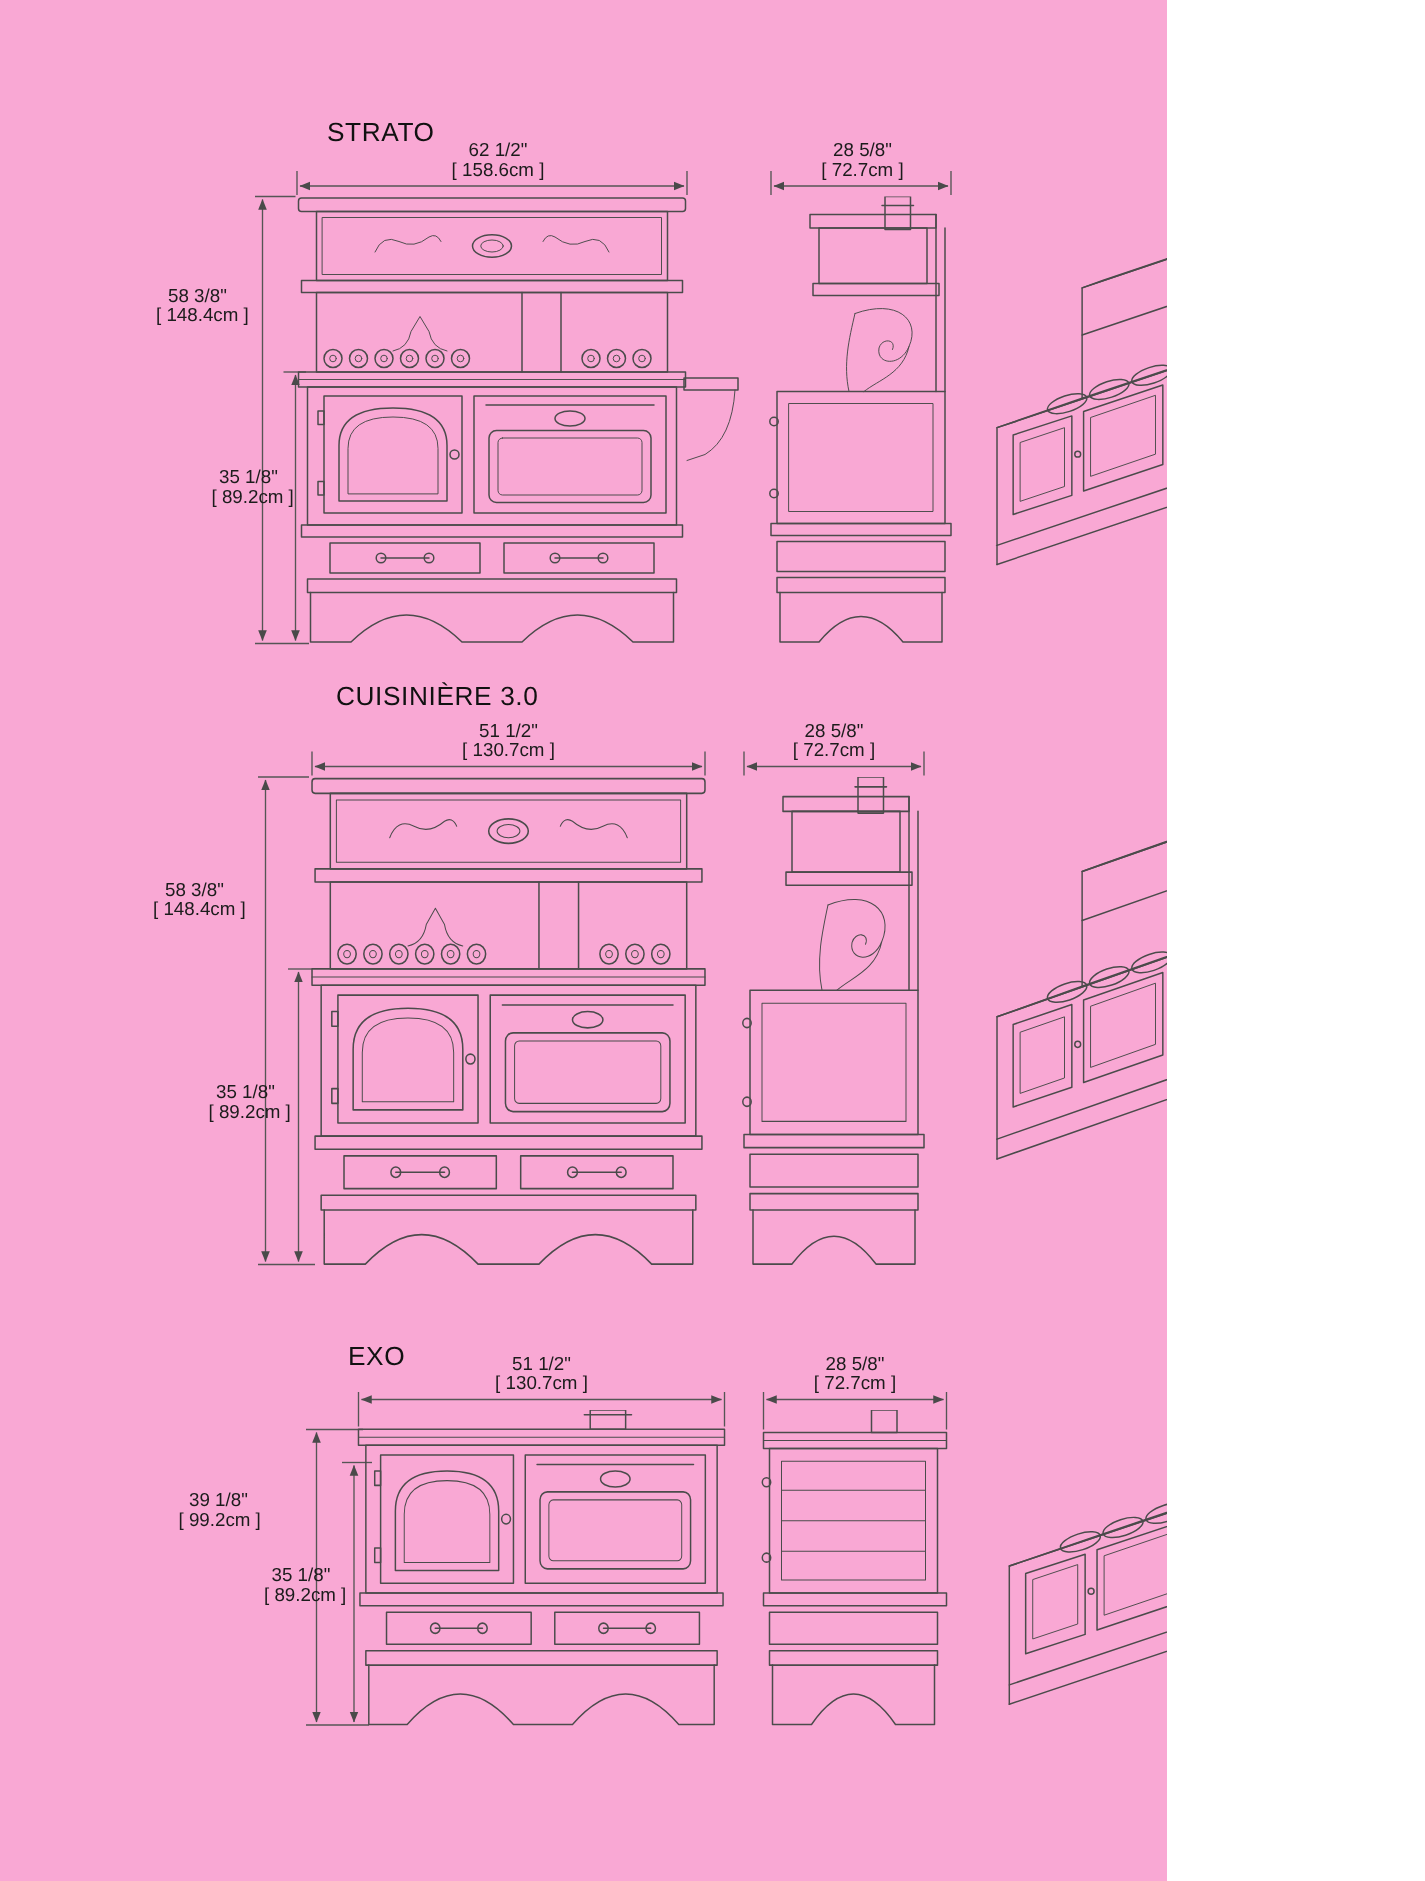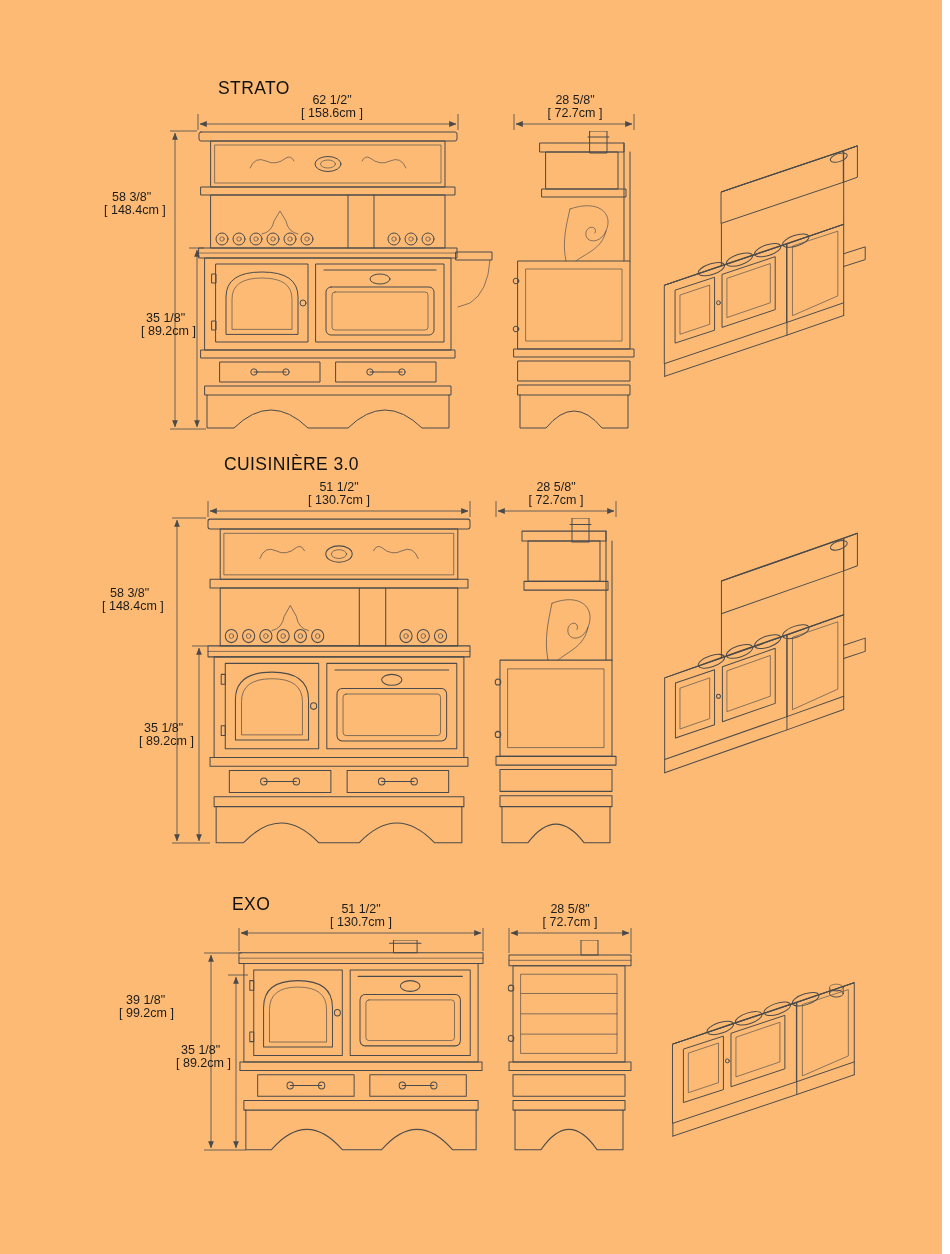--- a/index.html
+++ b/index.html
@@ -1,17 +1,17 @@
 <!DOCTYPE html>
 <html><head>
 <meta charset="utf-8">
 <title>Stove Dimension Sheet</title>
 <style>
   html,body{margin:0;padding:0;background:#fff}
-  .page{position:relative;width:942px;height:1254px;background:#fdba74;font-family:"Liberation Sans",sans-serif;overflow:hidden}
+  .page{position:relative;width:778px;height:1254px;background:#f9a8d4;font-family:"Liberation Sans",sans-serif;overflow:hidden}
   svg{display:block}
   
   .art{fill:none;stroke:#4b4b4b;stroke-width:1;stroke-linejoin:round;stroke-linecap:round}
   .thin{stroke-width:.65}
   .dimline{stroke:#555;stroke-width:.9;fill:none}
   .dim-text{font-size:12.5px;fill:#1c1c1c}
   .center{text-anchor:middle}
   .model-title{font-size:17.5px;fill:#111;letter-spacing:.4px}
 </style>
 </head>

